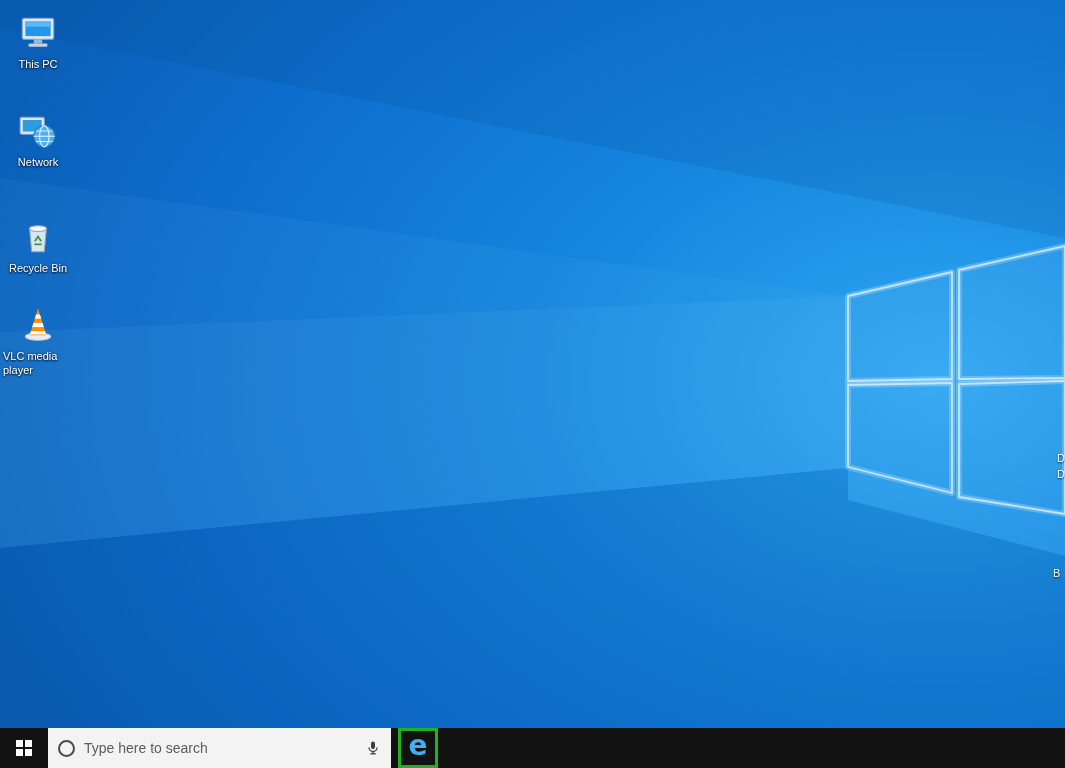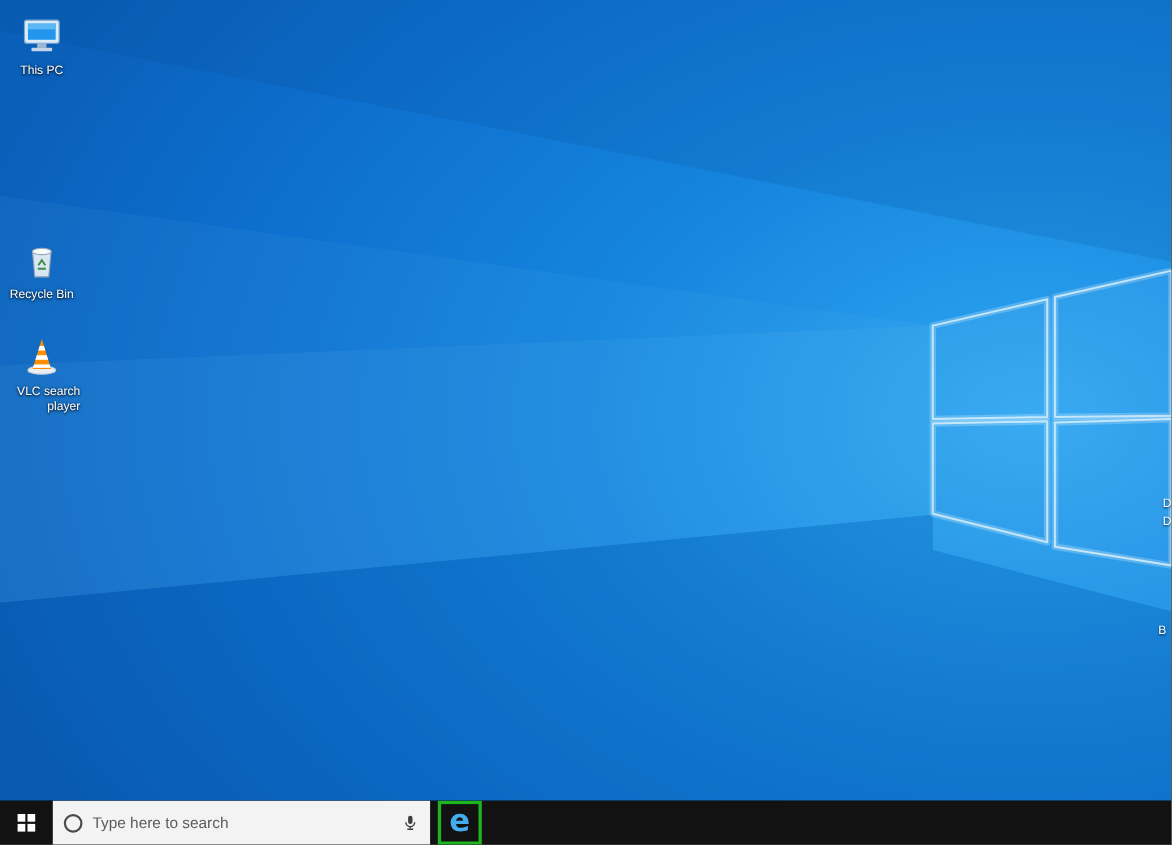--- a/index.html
+++ b/index.html
@@ -8,21 +8,21 @@
   .screen { position:relative; width:1065px; height:768px; overflow:hidden; background:#000; }
 
   
   .desktop { position:absolute; left:0; top:0; right:0; bottom:40px; overflow:hidden; }
   .wall { position:absolute; left:0; top:0; display:block; }
 
   
   .icon { position:absolute; left:3px; width:70px; display:flex; flex-direction:column;
           align-items:center; gap:3px; cursor:pointer; }
   .icon svg { display:block; }
-  .lbl { font-size:11px; color:#fff; text-align:right; line-height:1.3;
+  .lbl { font-size:11px; color:#fff; text-align:left; line-height:1.3;
          text-shadow:0 1px 2px rgba(0,0,0,.85), 0 0 3px rgba(0,0,0,.5); }
   .clip { position:absolute; color:#fff; font-size:11px;
           text-shadow:0 1px 2px rgba(0,0,0,.8); }
 
   
   .taskbar { position:absolute; left:0; right:0; bottom:0; height:40px;
              background:#121212; display:flex; align-items:stretch; }
   .start { width:48px; display:flex; align-items:center; justify-content:center;
            cursor:pointer; background:transparent; border:0; padding:0; }
   .winlogo { display:grid; grid-template-columns:7px 7px; grid-template-rows:7px 7px; gap:2px; }
@@ -80,20 +80,32 @@
       <svg width="42" height="42" viewBox="0 0 40 40">
         <rect x="5" y="6" width="30" height="20" rx="2" fill="#dcebf8" stroke="#7aa7cf"></rect>
         <rect x="8" y="9" width="24" height="14" fill="#2196ec"></rect>
         <rect x="8" y="9" width="24" height="5" fill="#5cb8f5"></rect>
         <rect x="16" y="26" width="8" height="4" fill="#9db8d2"></rect>
         <rect x="11" y="30" width="18" height="3" rx="1" fill="#c2d4e6"></rect>
       </svg>
       <div class="lbl">This PC</div>
     </div>
 
+    <div class="icon" style="top:110px">
+      <svg width="42" height="42" viewBox="0 0 40 40">
+        <rect x="3" y="7" width="23" height="16" rx="1.5" fill="#dcebf8" stroke="#8aa8c8"></rect>
+        <rect x="5.5" y="9.5" width="18" height="11" fill="#2f9ae0"></rect>
+        <circle cx="26" cy="25" r="10" fill="#4fb0ea" stroke="#2a7fc0"></circle>
+        <ellipse cx="26" cy="25" rx="4.5" ry="10" fill="none" stroke="#e8f5ff" stroke-width="1"></ellipse>
+        <line x1="16" y1="25" x2="36" y2="25" stroke="#e8f5ff" stroke-width="1"></line>
+        <line x1="18" y1="20" x2="34" y2="20" stroke="#e8f5ff" stroke-width="0.8"></line>
+        <line x1="18" y1="30" x2="34" y2="30" stroke="#e8f5ff" stroke-width="0.8"></line>
+      </svg>
+      <div class="lbl">Network</div>
+    </div>
 
     <div class="icon" style="top:216px">
       <svg width="42" height="42" viewBox="0 0 40 40">
         <path d="M12 12 L28 12 L26 34 L14 34 Z" fill="#eef3f8" fill-opacity="0.9" stroke="#97a6b6"></path>
         <ellipse cx="20" cy="12" rx="8.2" ry="2.8" fill="#f7fafc" stroke="#97a6b6"></ellipse>
         <path d="M17 24 l3 -4.5 3 4.5" fill="none" stroke="#3d8f3d" stroke-width="1.6"></path>
         <path d="M16.5 27 h7" fill="none" stroke="#3d8f3d" stroke-width="1.6"></path>
       </svg>
       <div class="lbl">Recycle Bin</div>
     </div>
@@ -106,21 +118,21 @@
             </clipPath>
         </defs>
         <ellipse cx="20" cy="31" rx="12" ry="3.5" fill="#e9eef2" stroke="#c3ccd4"></ellipse>
         <g clip-path="url(#cone)">
           <rect x="10" y="4" width="20" height="27" fill="#ff8d00"></rect>
           <rect x="10" y="10" width="20" height="4" fill="#ffffff"></rect>
           <rect x="10" y="18" width="20" height="4" fill="#ffffff"></rect>
           <rect x="10" y="26" width="20" height="3" fill="#ffffff"></rect>
         </g>
       </svg>
-      <div class="lbl">VLC search player</div>
+      <div class="lbl">VLC media player</div>
     </div>
 
     <span class="clip" style="left:1057px; top:452px">D</span>
     <span class="clip" style="left:1057px; top:468px">D</span>
     <span class="clip" style="left:1053px; top:567px">B</span>
   </div>
 
   <div class="taskbar">
 
     <button class="start">

